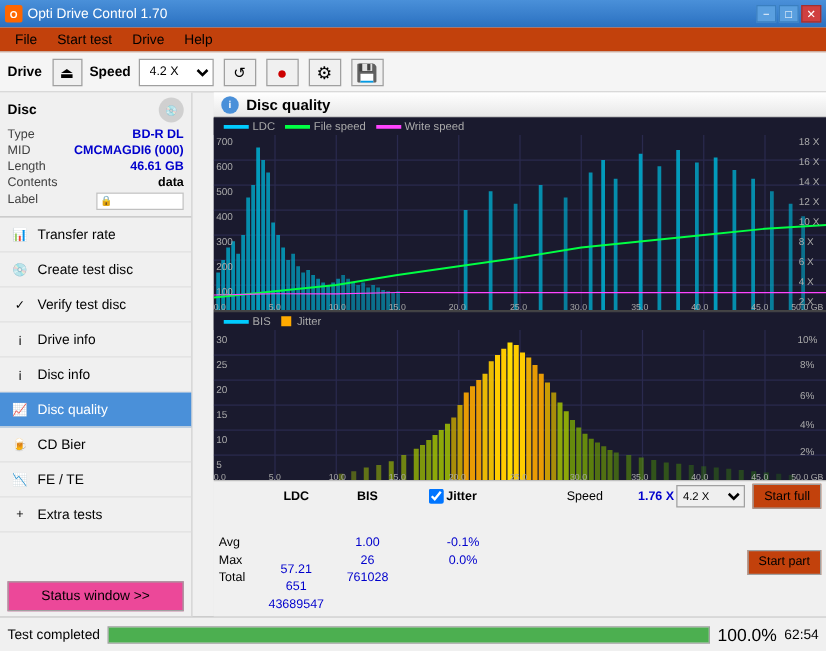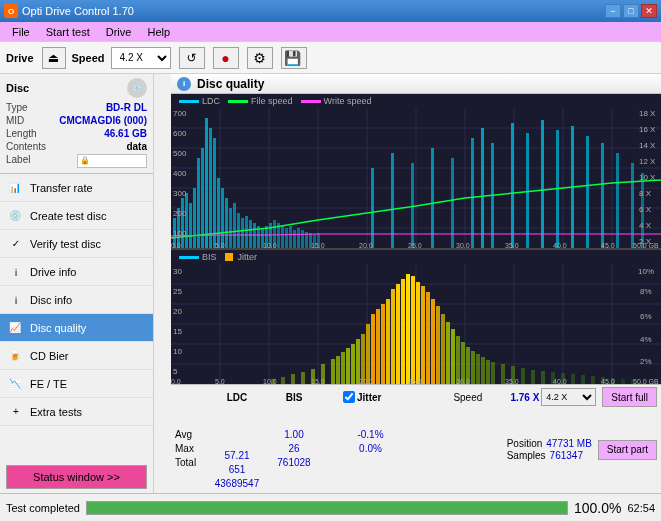--- a/index.html
+++ b/index.html
@@ -8,21 +8,21 @@
     
     .title-bar { background: linear-gradient(to bottom, #4a90d9, #2a70c0); height: 22px; display: flex; align-items: center; justify-content: space-between; padding: 0 4px; color: white; }
     .title-bar-left { display: flex; align-items: center; gap: 4px; }
     .title-bar-icon { width: 14px; height: 14px; background: #ff6600; border-radius: 2px; display: flex; align-items: center; justify-content: center; font-size: 8px; font-weight: bold; color: white; }
     .title-bar-text { font-size: 11px; font-weight: normal; }
     .title-bar-controls { display: flex; gap: 2px; }
     .title-btn { width: 16px; height: 14px; background: #5a9fdf; border: 1px solid #3a7fc0; color: white; font-size: 9px; display: flex; align-items: center; justify-content: center; cursor: pointer; }
     .title-btn.close { background: #d04040; border-color: #a03030; }
     
     
-    .menu-bar { background: #f0abfc; height: 20px; display: flex; padding: 0 4px; border-bottom: 1px solid #d0d0d0; }
+    .menu-bar { background: #c2410c; height: 20px; display: flex; padding: 0 4px; border-bottom: 1px solid #d0d0d0; }
     .menu-item { padding: 2px 8px; font-size: 11px; cursor: pointer; height: 20px; display: flex; align-items: center; }
     
     
     .toolbar { background: #f5f5f5; height: 32px; display: flex; align-items: center; padding: 0 6px; border-bottom: 1px solid #d0d0d0; gap: 6px; }
     .toolbar-label { font-size: 11px; font-weight: bold; margin-right: 2px; }
     .drive-select { height: 22px; min-width: 220px; font-size: 10px; border: 1px solid #a0a0a0; background: white; padding: 0 4px; }
     .eject-btn { width: 24px; height: 22px; background: #f0f0f0; border: 1px solid #a0a0a0; display: flex; align-items: center; justify-content: center; cursor: pointer; font-size: 12px; }
     .speed-label { font-size: 11px; font-weight: bold; }
     .speed-select { height: 22px; width: 60px; font-size: 10px; border: 1px solid #a0a0a0; background: white; padding: 0 4px; }
     .toolbar-icon-btn { width: 26px; height: 22px; background: #f0f0f0; border: 1px solid #a0a0a0; display: flex; align-items: center; justify-content: center; cursor: pointer; font-size: 14px; margin-left: 2px; }
@@ -49,21 +49,21 @@
     
     
     .content { flex: 1; display: flex; flex-direction: column; background: #e8e8e8; }
     
     
     .dq-header { background: linear-gradient(to bottom, #ffffff, #e8e8e8); height: 24px; display: flex; align-items: center; padding: 0 6px; gap: 6px; border-bottom: 1px solid #c0c0c0; }
     .dq-icon { width: 14px; height: 14px; background: #4a90d9; border-radius: 50%; display: flex; align-items: center; justify-content: center; color: white; font-size: 8px; font-weight: bold; }
     .dq-title { font-size: 12px; font-weight: bold; }
     .legend-item { display: flex; align-items: center; gap: 3px; font-size: 9px; color: #ccc; }
     .legend-dot { width: 20px; height: 3px; }
-    .start-btn { height: 20px; padding: 0 8px; font-size: 10px; background: #f0abfc; border: 1px solid #a0a0a0; cursor: pointer; white-space: nowrap; }
+    .start-btn { height: 20px; padding: 0 8px; font-size: 10px; background: #c2410c; border: 1px solid #a0a0a0; cursor: pointer; white-space: nowrap; }
     
     
     .status-bar { height: 28px; background: #f0f0f0; border-top: 1px solid #c0c0c0; display: flex; align-items: center; padding: 0 6px; gap: 6px; }
     .status-text { font-size: 11px; color: #000; }
     .progress-bar-container { flex: 1; height: 14px; background: #c0c0c0; border: 1px solid #a0a0a0; }
     .progress-bar-fill { height: 100%; background: #4caf50; }
     .progress-text { font-size: 14px; color: #000; }
     .time-text { font-size: 11px; color: #000; }
     
     svg.chart { width: 100%; height: 100%; }
@@ -477,30 +477,20 @@
           <div style="font-size:10px;color:#0000cc;height:13px;">26</div>
           <div style="font-size:10px;color:#0000cc;height:13px;">761028</div>
         </div>
         <div style="width:20px;"></div>
         <div style="display:flex;flex-direction:column;gap:1px;width:55px;text-align:center;">
           <div style="font-size:10px;color:#0000cc;height:13px;">-0.1%</div>
           <div style="font-size:10px;color:#0000cc;height:13px;">0.0%</div>
           <div style="font-size:10px;height:13px;"></div>
         </div>
         <div style="flex:1;"></div>
-        <div style="display:flex;flex-direction:column;gap:1px;">
-          <div style="display:flex;gap:4px;align-items:center;">
-            <span style="font-size:10px;">Position</span>
-            <span style="font-size:10px;color:#0000cc;">47731 MB</span>
-          </div>
-          <div style="display:flex;gap:4px;align-items:center;">
-            <span style="font-size:10px;">Samples</span>
-            <span style="font-size:10px;color:#0000cc;">761347</span>
-          </div>
-        </div>
         <button class="start-btn" style="margin-left:4px;align-self:center;">Start part</button>
       </div>
     </div>
 
   </div>
 
 </div>
 
 <div class="status-bar">
   <span class="status-text">Test completed</span>

